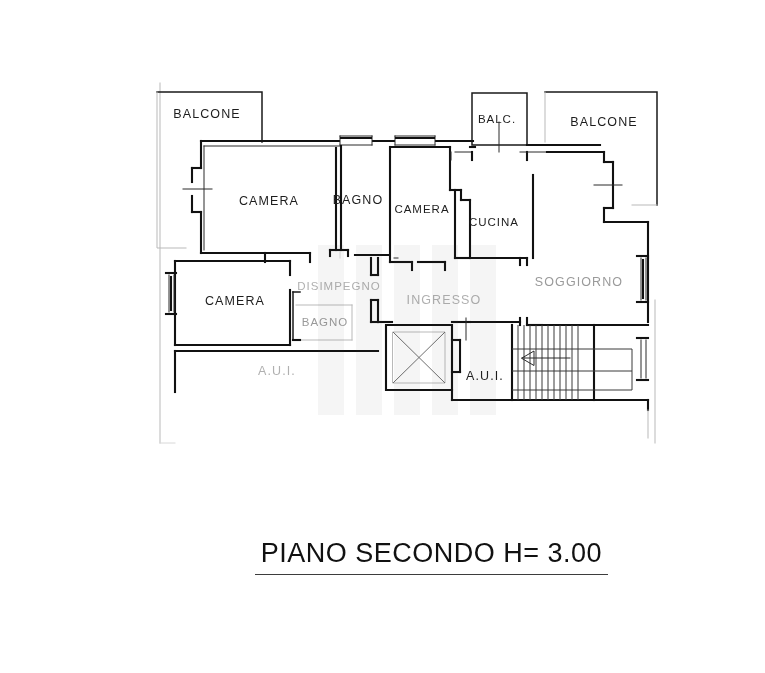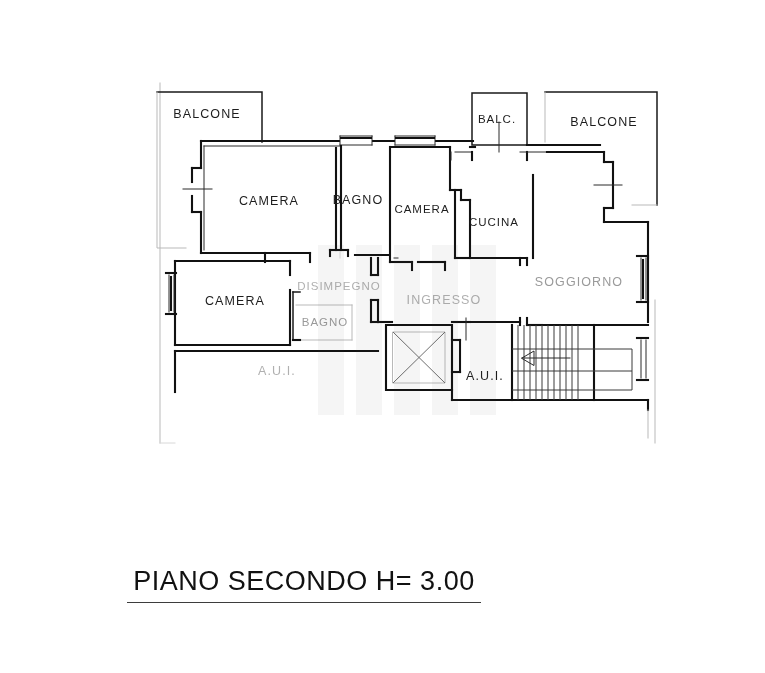--- a/index.html
+++ b/index.html
@@ -49,22 +49,21 @@
     fill: #b0b0b0;
   }
   .room-label.faded-mid {
     fill: #9a9a9a;
   }
   .plan-title {
     position: absolute;
     left: 0;
     top: 538px;
     width: 608px;
-    text-align: center;
-    margin-top: 28px;
+    text-align: right;
   }
   .plan-title .title-text {
     display: inline-block;
     font-family: "Liberation Sans", sans-serif;
     font-size: 27px;
     color: #111111;
     letter-spacing: 0.5px;
     padding: 0 6px 5px 6px;
     border-bottom: 1.5px solid #3d3d3d;
     white-space: nowrap;

